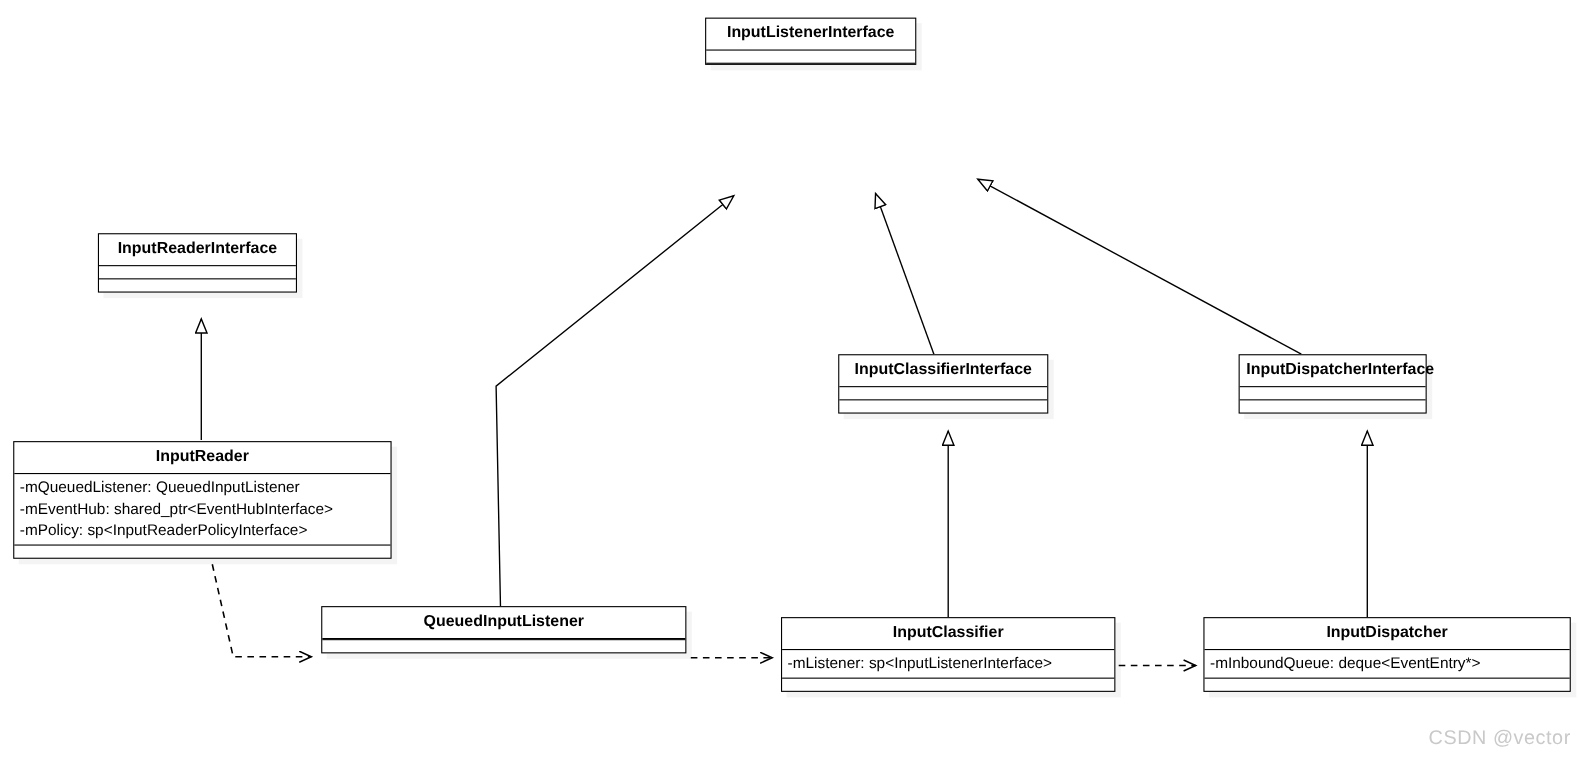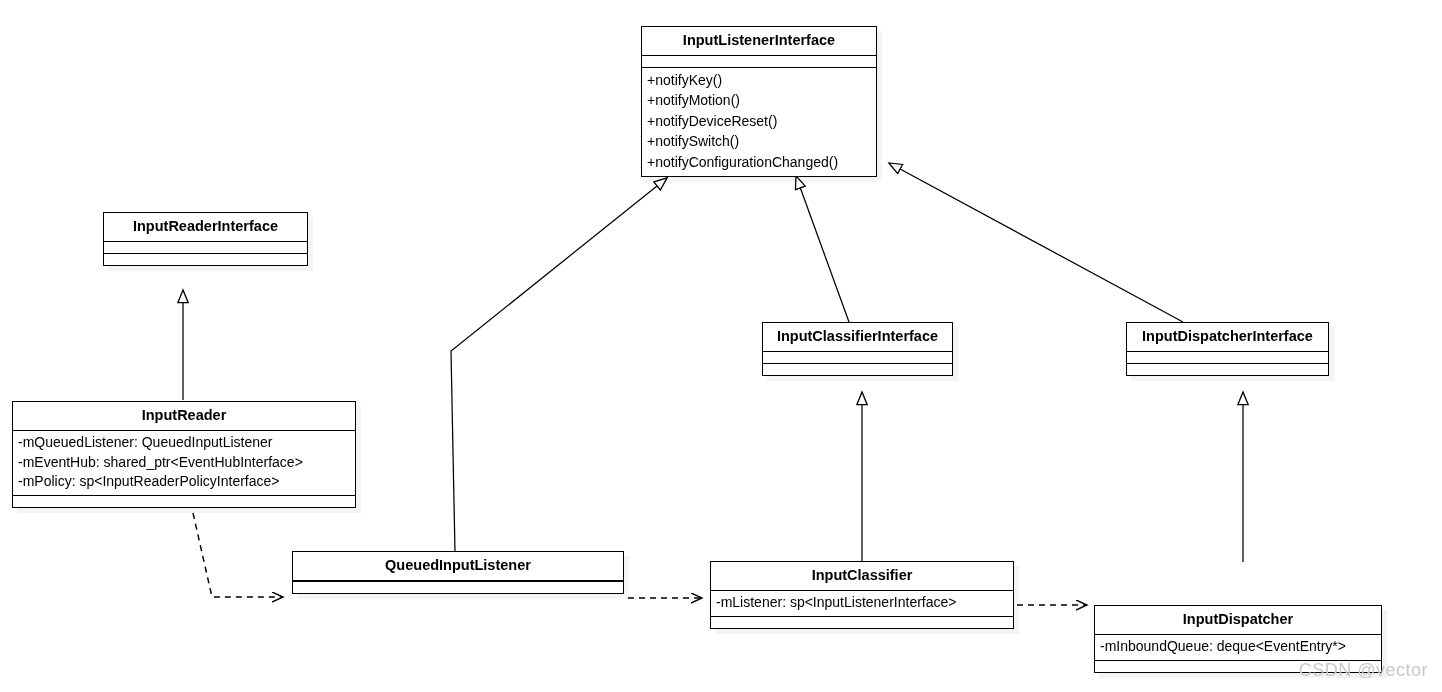--- a/index.html
+++ b/index.html
@@ -122,51 +122,44 @@
 
     <g>
       <path d="M628,598 L702,598" fill="none" stroke="#000000" stroke-width="1.45" stroke-dasharray="6,5" marker-end="url(#open-arrow)"></path>
     </g>
 
     <g>
       <path d="M1017,605 L1087,605" fill="none" stroke="#000000" stroke-width="1.45" stroke-dasharray="6,5" marker-end="url(#open-arrow)"></path>
     </g>
   </svg>
 
-  <div class="uml-class" style="left:641px; top:26px; width:236px;">
+  <div class="uml-class" style="left:641px; top:16px; width:192px;">
     <div class="uml-name">InputListenerInterface</div>
     <div class="uml-sep"></div>
     <div class="uml-compartment empty"></div>
     <div class="uml-sep"></div>
-    <div class="uml-compartment ops">
-      <div class="uml-line">+notifyKey()</div>
-      <div class="uml-line">+notifyMotion()</div>
-      <div class="uml-line">+notifyDeviceReset()</div>
-      <div class="uml-line">+notifySwitch()</div>
-      <div class="uml-line">+notifyConfigurationChanged()</div>
-    </div>
-  </div>
-
-  <div class="uml-class" style="left:103px; top:212px; width:205px;">
+  </div>
+
+  <div class="uml-class" style="left:89px; top:212px; width:181px;">
     <div class="uml-name">InputReaderInterface</div>
     <div class="uml-sep"></div>
     <div class="uml-compartment empty"></div>
     <div class="uml-sep"></div>
     <div class="uml-compartment empty"></div>
   </div>
 
   <div class="uml-class" style="left:762px; top:322px; width:191px;">
     <div class="uml-name">InputClassifierInterface</div>
     <div class="uml-sep"></div>
     <div class="uml-compartment empty"></div>
     <div class="uml-sep"></div>
     <div class="uml-compartment empty"></div>
   </div>
 
-  <div class="uml-class" style="left:1126px; top:322px; width:203px;">
+  <div class="uml-class" style="left:1126px; top:322px; width:171px;">
     <div class="uml-name">InputDispatcherInterface</div>
     <div class="uml-sep"></div>
     <div class="uml-compartment empty"></div>
     <div class="uml-sep"></div>
     <div class="uml-compartment empty"></div>
   </div>
 
   <div class="uml-class" style="left:12px; top:401px; width:344px;">
     <div class="uml-name">InputReader</div>
     <div class="uml-sep"></div>
@@ -189,21 +182,21 @@
   <div class="uml-class" style="left:710px; top:561px; width:304px;">
     <div class="uml-name">InputClassifier</div>
     <div class="uml-sep"></div>
     <div class="uml-compartment">
       <div class="uml-line">-mListener: sp&lt;InputListenerInterface&gt;</div>
     </div>
     <div class="uml-sep"></div>
     <div class="uml-compartment empty"></div>
   </div>
 
-  <div class="uml-class" style="left:1094px; top:561px; width:288px;margin-top:44px;">
+  <div class="uml-class" style="left:1094px; top:561px; width:334px;">
     <div class="uml-name">InputDispatcher</div>
     <div class="uml-sep"></div>
     <div class="uml-compartment">
       <div class="uml-line">-mInboundQueue: deque&lt;EventEntry*&gt;</div>
     </div>
     <div class="uml-sep"></div>
     <div class="uml-compartment empty"></div>
   </div>
 
   <div class="watermark">CSDN @vector</div>

